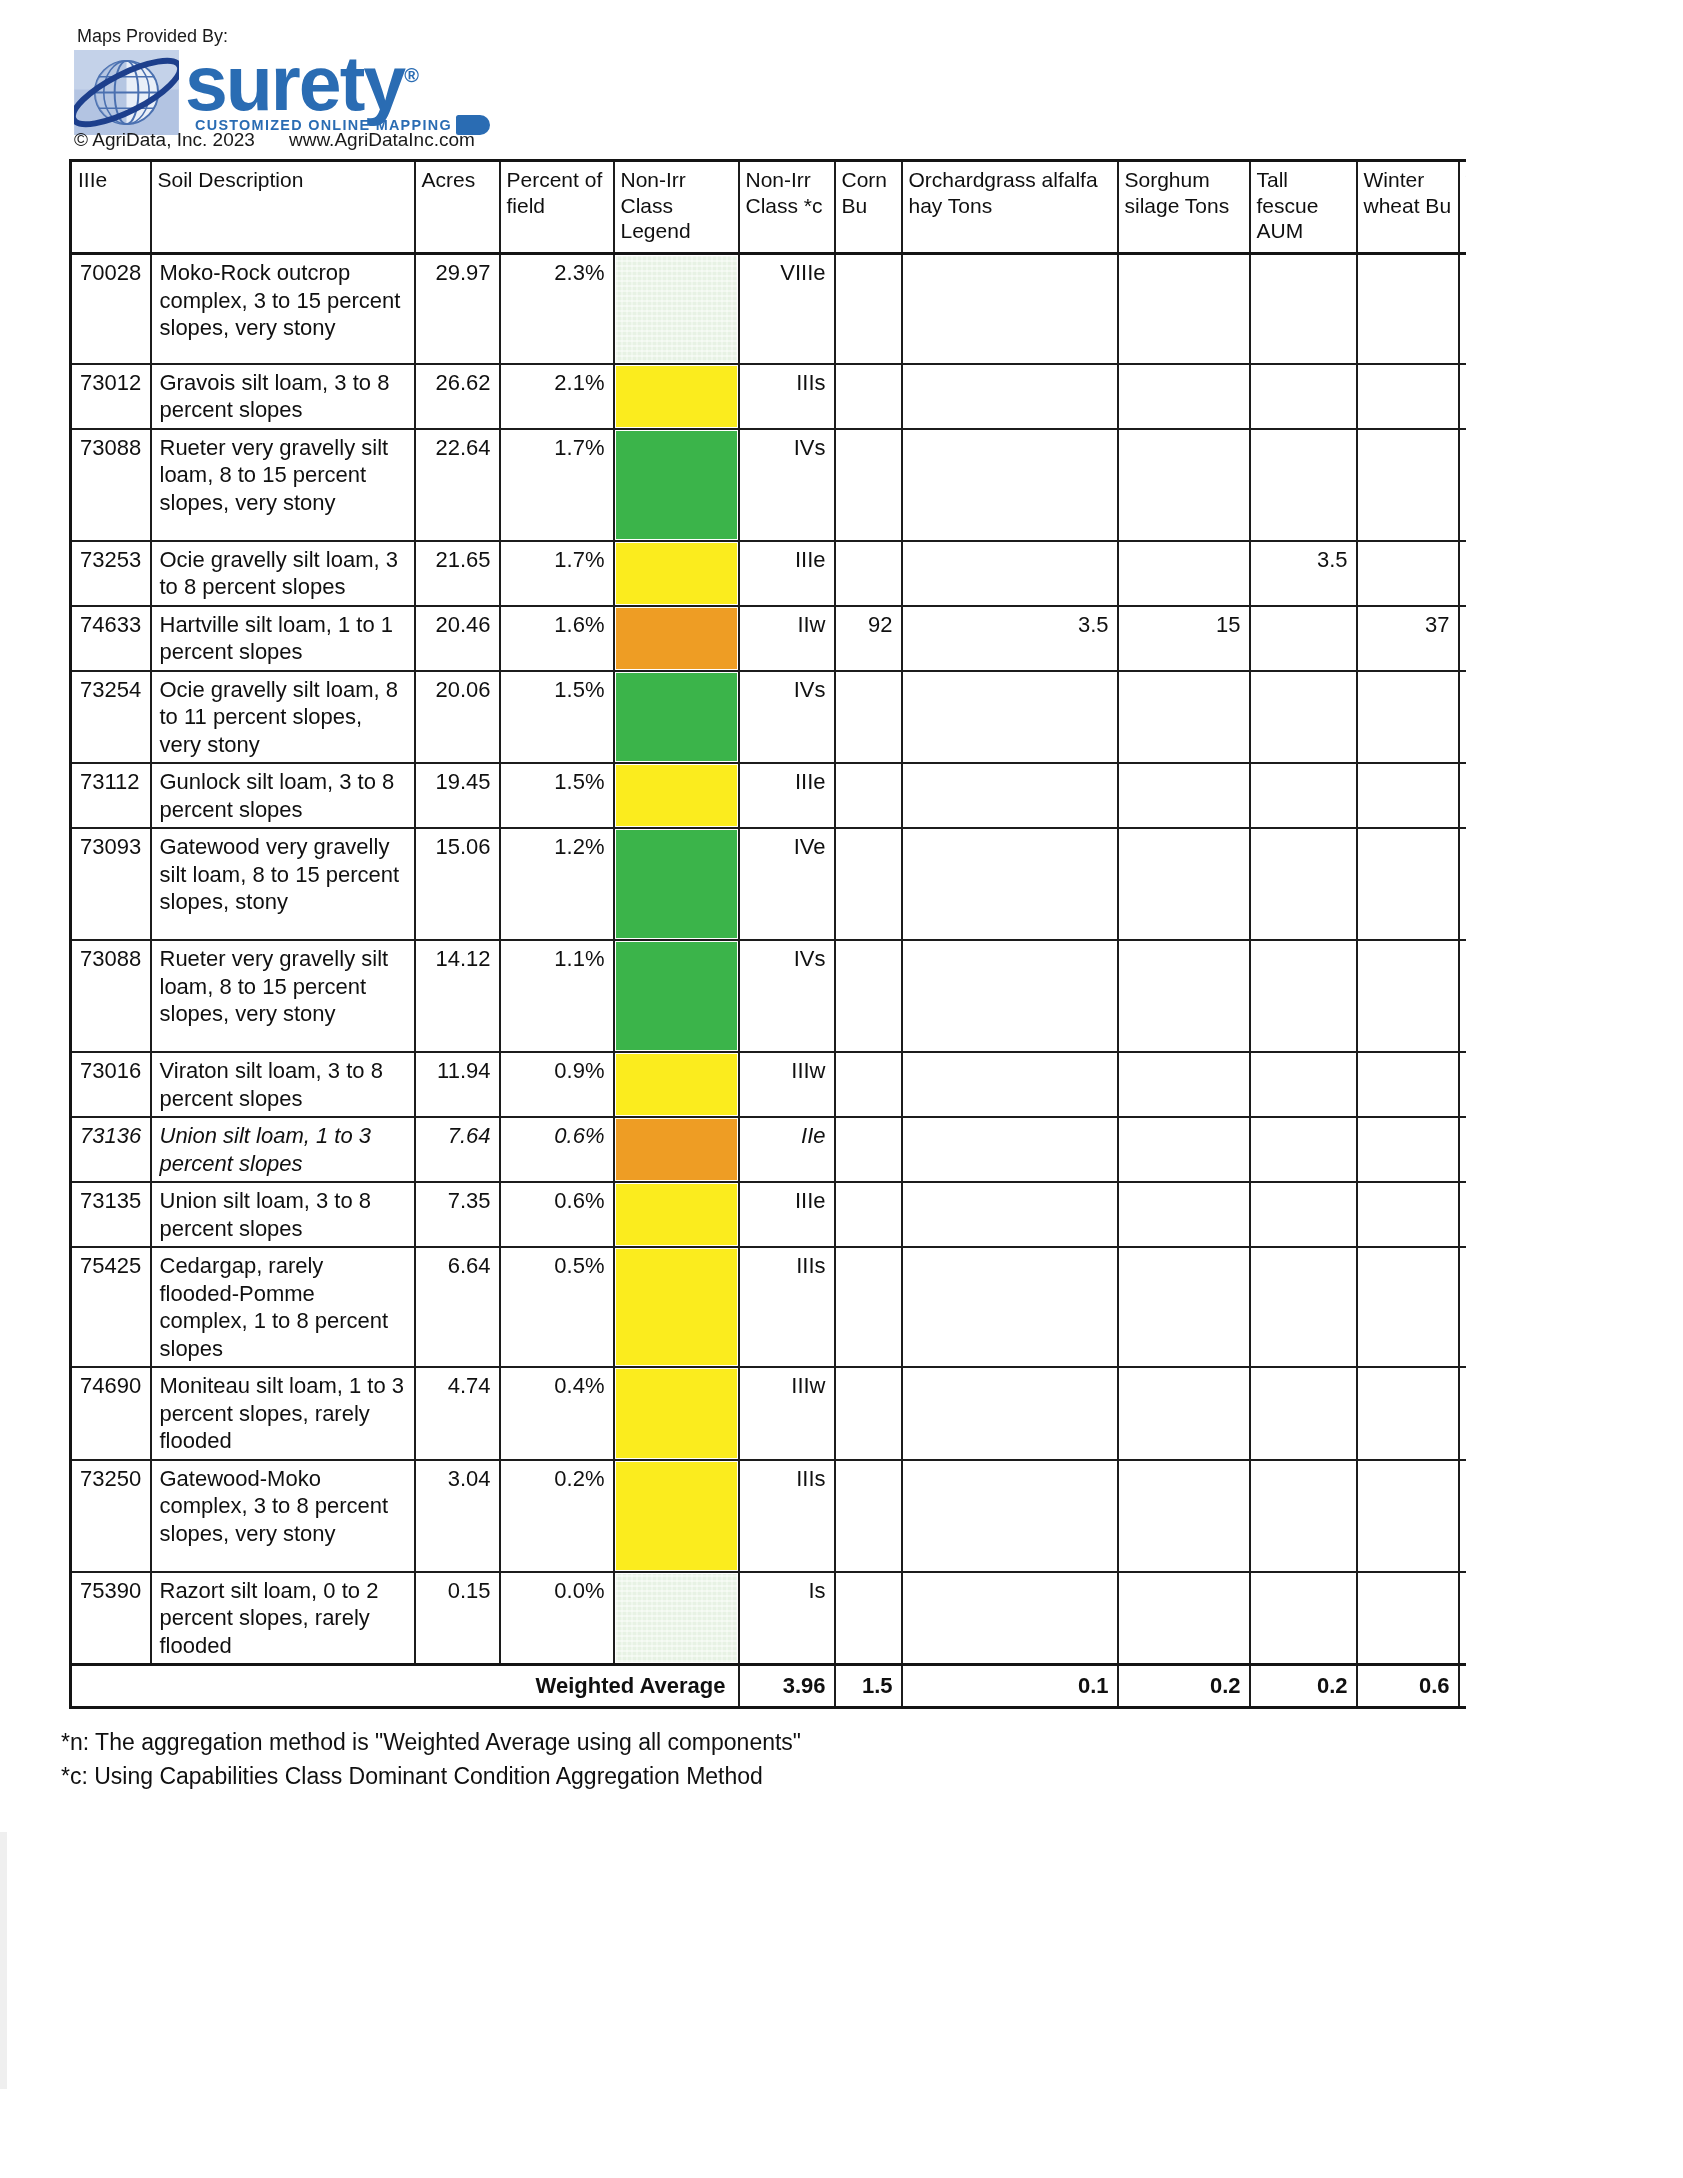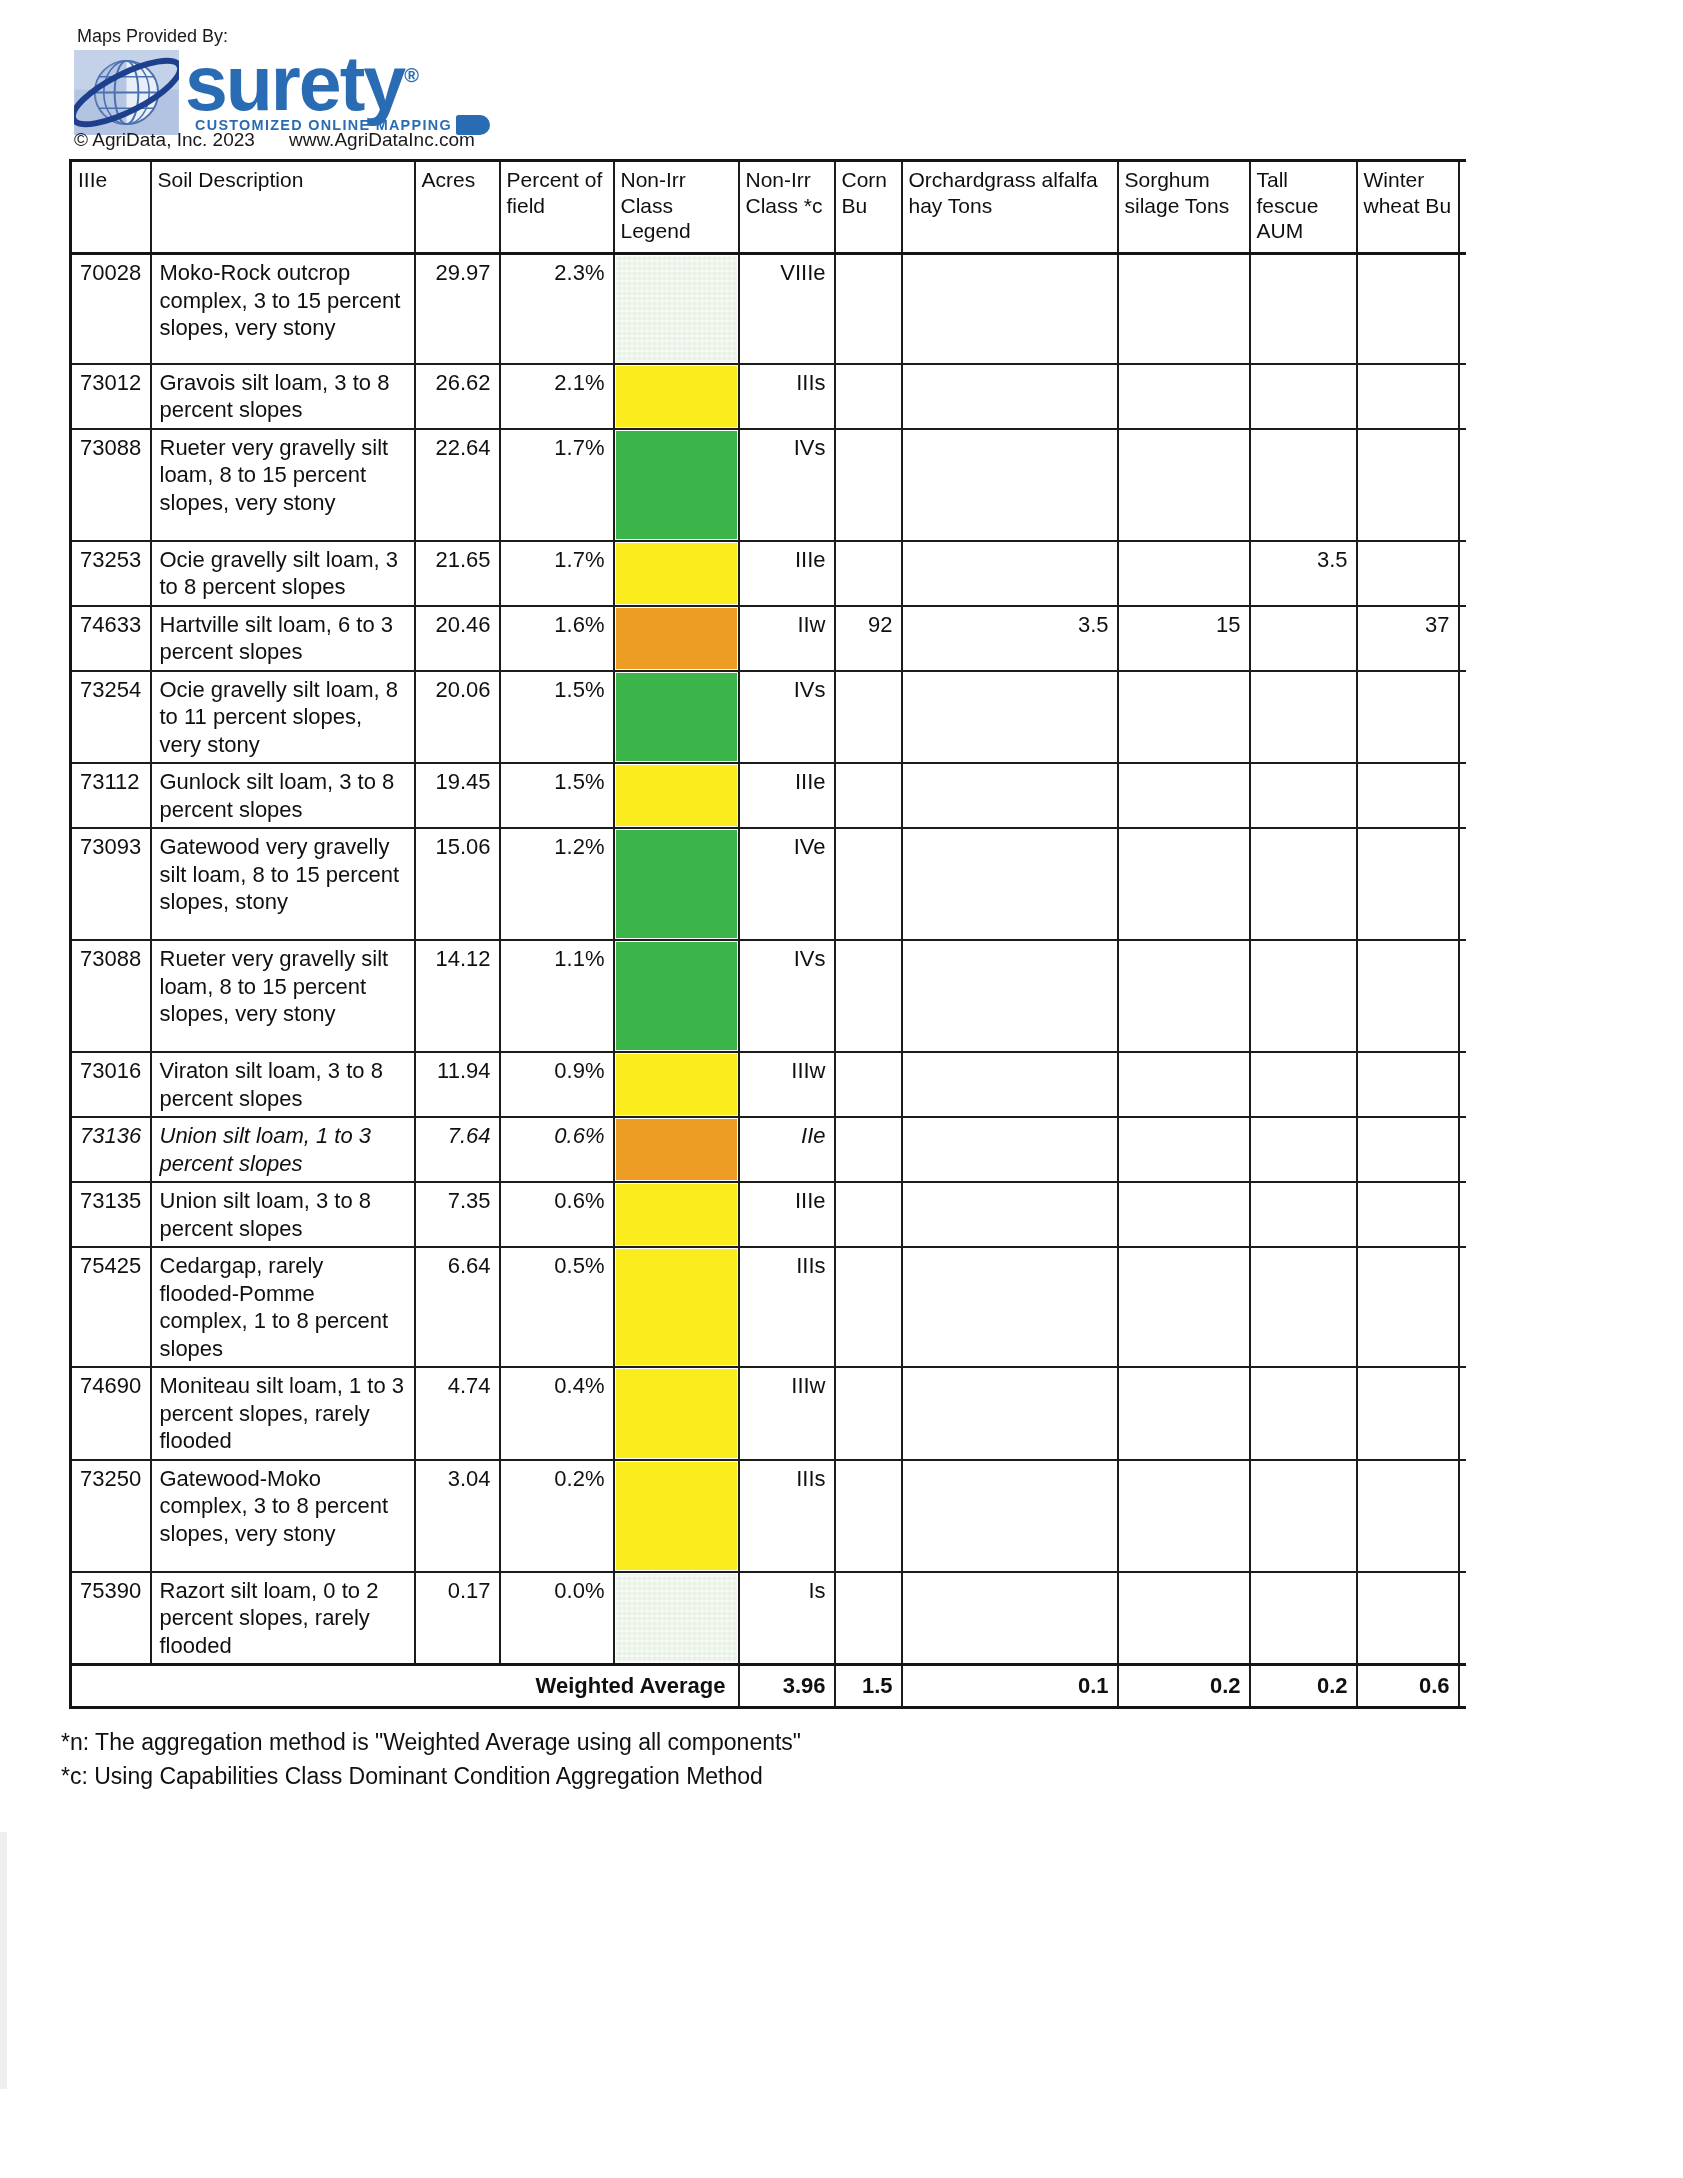--- a/index.html
+++ b/index.html
@@ -196,21 +196,21 @@
           <td class="num">IIIe</td>
           <td class="num"></td>
           <td class="num"></td>
           <td class="num"></td>
           <td class="num">3.5</td>
           <td class="num"></td>
           <td class="num">32</td>
         </tr>
         <tr>
           <td class="txt">74633</td>
-          <td class="txt">Hartville silt loam, 6 to 3 percent slopes</td>
+          <td class="txt">Hartville silt loam, 1 to 1 percent slopes</td>
           <td class="num">20.46</td>
           <td class="num">1.6%</td>
           <td class="legend-cell">
             <div class="swatch swatch-orange" style="background-color: rgb(238, 157, 36);"></div>
           </td>
           <td class="num">IIw</td>
           <td class="num">92</td>
           <td class="num">3.5</td>
           <td class="num">15</td>
           <td class="num"></td>
@@ -373,21 +373,21 @@
           <td class="num"></td>
           <td class="num"></td>
           <td class="num"></td>
           <td class="num"></td>
           <td class="num"></td>
           <td class="num">17</td>
         </tr>
         <tr>
           <td class="txt">75390</td>
           <td class="txt">Razort silt loam, 0 to 2 percent slopes, rarely flooded</td>
-          <td class="num">0.17</td>
+          <td class="num">0.15</td>
           <td class="num">0.0%</td>
           <td class="legend-cell">
             <div class="swatch swatch-pale_green" style="background-color: rgb(231, 242, 228);"></div>
           </td>
           <td class="num">Is</td>
           <td class="num"></td>
           <td class="num"></td>
           <td class="num"></td>
           <td class="num"></td>
           <td class="num"></td>

